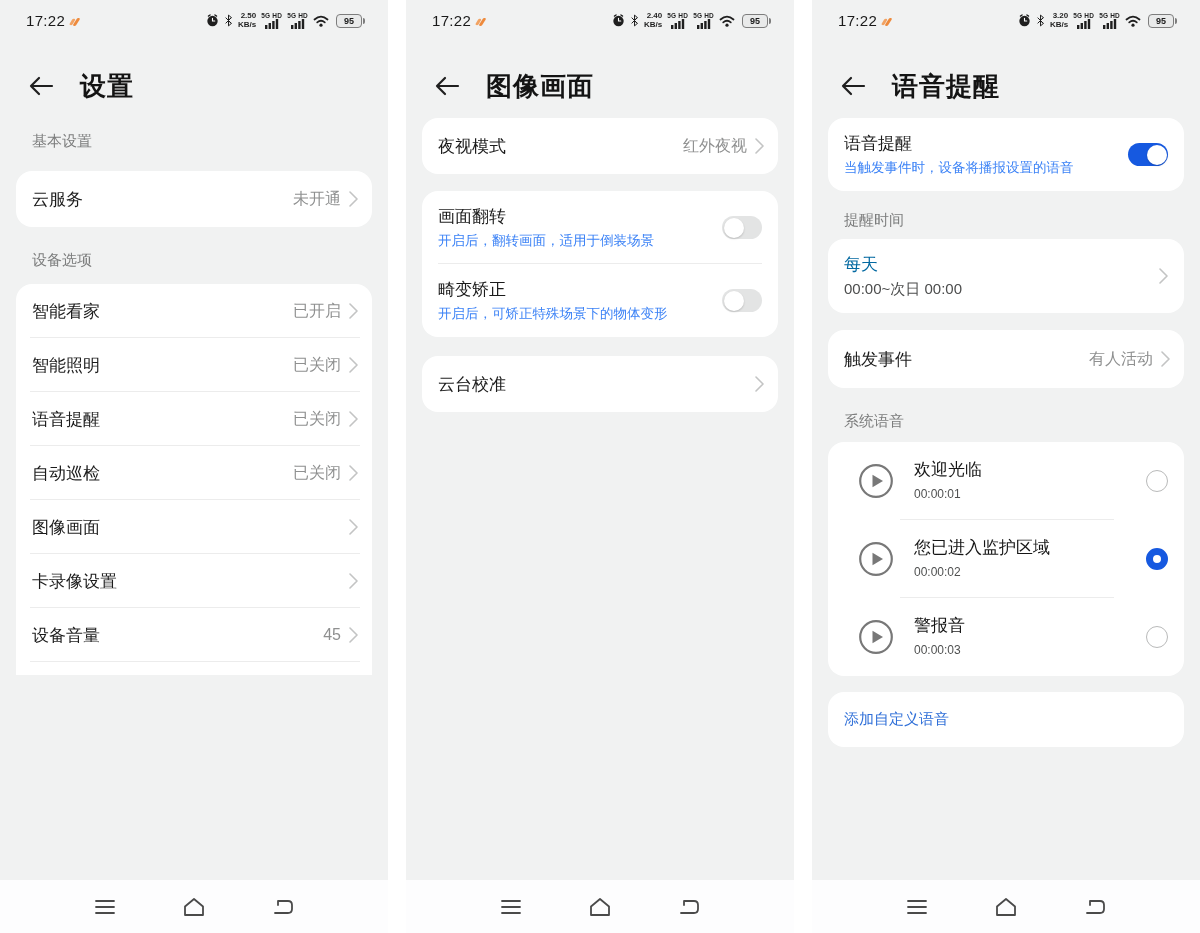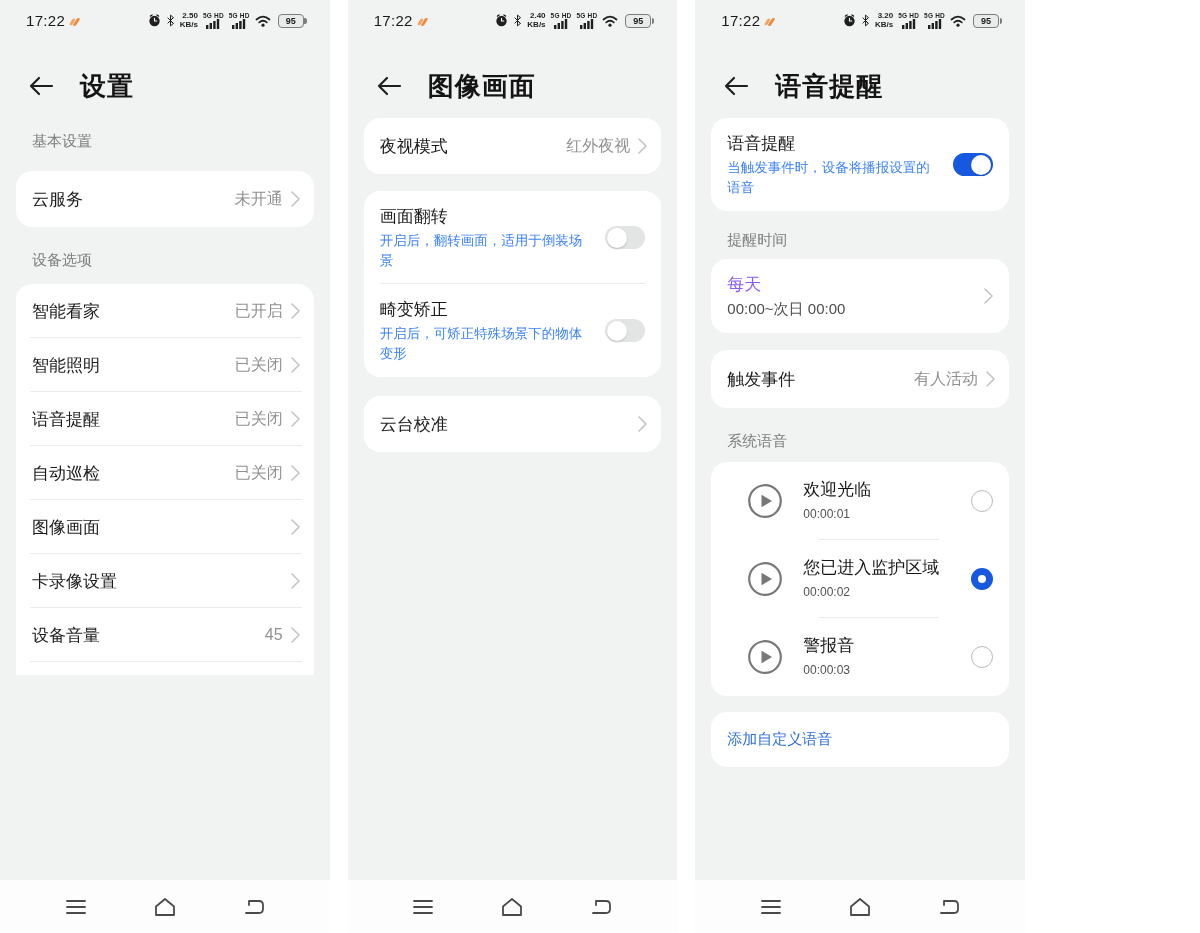--- a/index.html
+++ b/index.html
@@ -1,19 +1,19 @@
 <!DOCTYPE html>
 <html><head>
 <meta charset="utf-8">
 <style>
   * { margin:0; padding:0; box-sizing:border-box; }
   html,body { width:1200px; height:933px; overflow:hidden; background:#fff;
     font-family:"Liberation Sans","DejaVu Sans",sans-serif; }
   .screens { display:grid; grid-template-columns:1fr 1fr 1fr; column-gap:18px;
-    width:1025px; height:933px; background:#fff; }
+    width:1200px; height:933px; background:#fff; }
   .panel { position:relative; background:#f1f2f2; height:933px; overflow:hidden; }
 
   
   .statusbar { height:40px; padding:12px 26px 0 26px; display:flex;
     justify-content:space-between; align-items:flex-start; }
   .sb-left { display:flex; align-items:center; gap:6px; }
   .sb-time { font-size:15px; font-weight:500; color:#1a1a1a; letter-spacing:.3px; }
   .sb-hd { display:inline-flex; gap:1px; transform:rotate(14deg); margin-top:1px; }
   .sb-hd i { display:block; width:3px; height:9px; border-radius:2px; background:#ee8a3c; transform:skewX(-18deg); }
   .sb-hd i:first-child { height:7px; margin-top:2px; background:#f2a363; }
@@ -56,32 +56,32 @@
 
   .toggle { position:relative; flex:0 0 auto; width:40px; height:23px; border-radius:12px; cursor:pointer; }
   .toggle.off { background:#e3e4e4; }
   .toggle.on { background:#1659e0; }
   .toggle .knob { position:absolute; top:1.5px; width:20px; height:20px; border-radius:50%;
     background:#fff; box-shadow:0 1px 2px rgba(0,0,0,.18); }
   .toggle.off .knob { left:1.5px; }
   .toggle.on .knob { right:1.5px; }
 
   
-  .vrow { position:relative; height:78px; display:flex; align-items:center; padding:0 16px 0 0;margin-left:36px; }
+  .vrow { position:relative; height:78px; display:flex; align-items:center; padding:0 16px 0 30px; }
   .vrow.bordered::after { content:""; position:absolute; left:72px; right:70px; bottom:0;
     height:1px; background:#ececec; }
   .vrow .v-text { margin-left:20px; }
   .vrow .v-name { font-size:17px; font-weight:500; color:#161616; line-height:24px; }
   .vrow .v-dur { font-size:12px; color:#4f5050; line-height:22px; margin-top:1px; }
   .radio { margin-left:auto; width:22px; height:22px; border-radius:50%; cursor:pointer; }
   .radio.off { border:1.6px solid #b9baba; background:#fff; }
   .radio.on { border:7px solid #1659e0; background:#fff; }
 
   .sub-row { display:flex; flex-direction:column; justify-content:center; }
-  .sub-row .r-title { font-size:17px; font-weight:500; color:#8b5cf6; line-height:25px; }
+  .sub-row .r-title { font-size:17px; font-weight:500; color:#0369a1; line-height:25px; }
   .sub-row .r-sub { font-size:15px; color:#4c4d4d; line-height:22px; margin-top:1px; }
 
   .link-card { background:#fff; border-radius:16px; margin:0 16px; padding:18px 16px; }
   .link-text { font-size:15px; font-weight:500; color:#2f6fd8; cursor:pointer; }
 
   .card-cut { border-radius:16px 16px 0 0; padding-bottom:13px; }
 
   
   .navbar { position:absolute; left:0; right:0; bottom:0; height:53px; background:#fdfdfe;
     display:flex; align-items:center; justify-content:center; gap:63px; }

